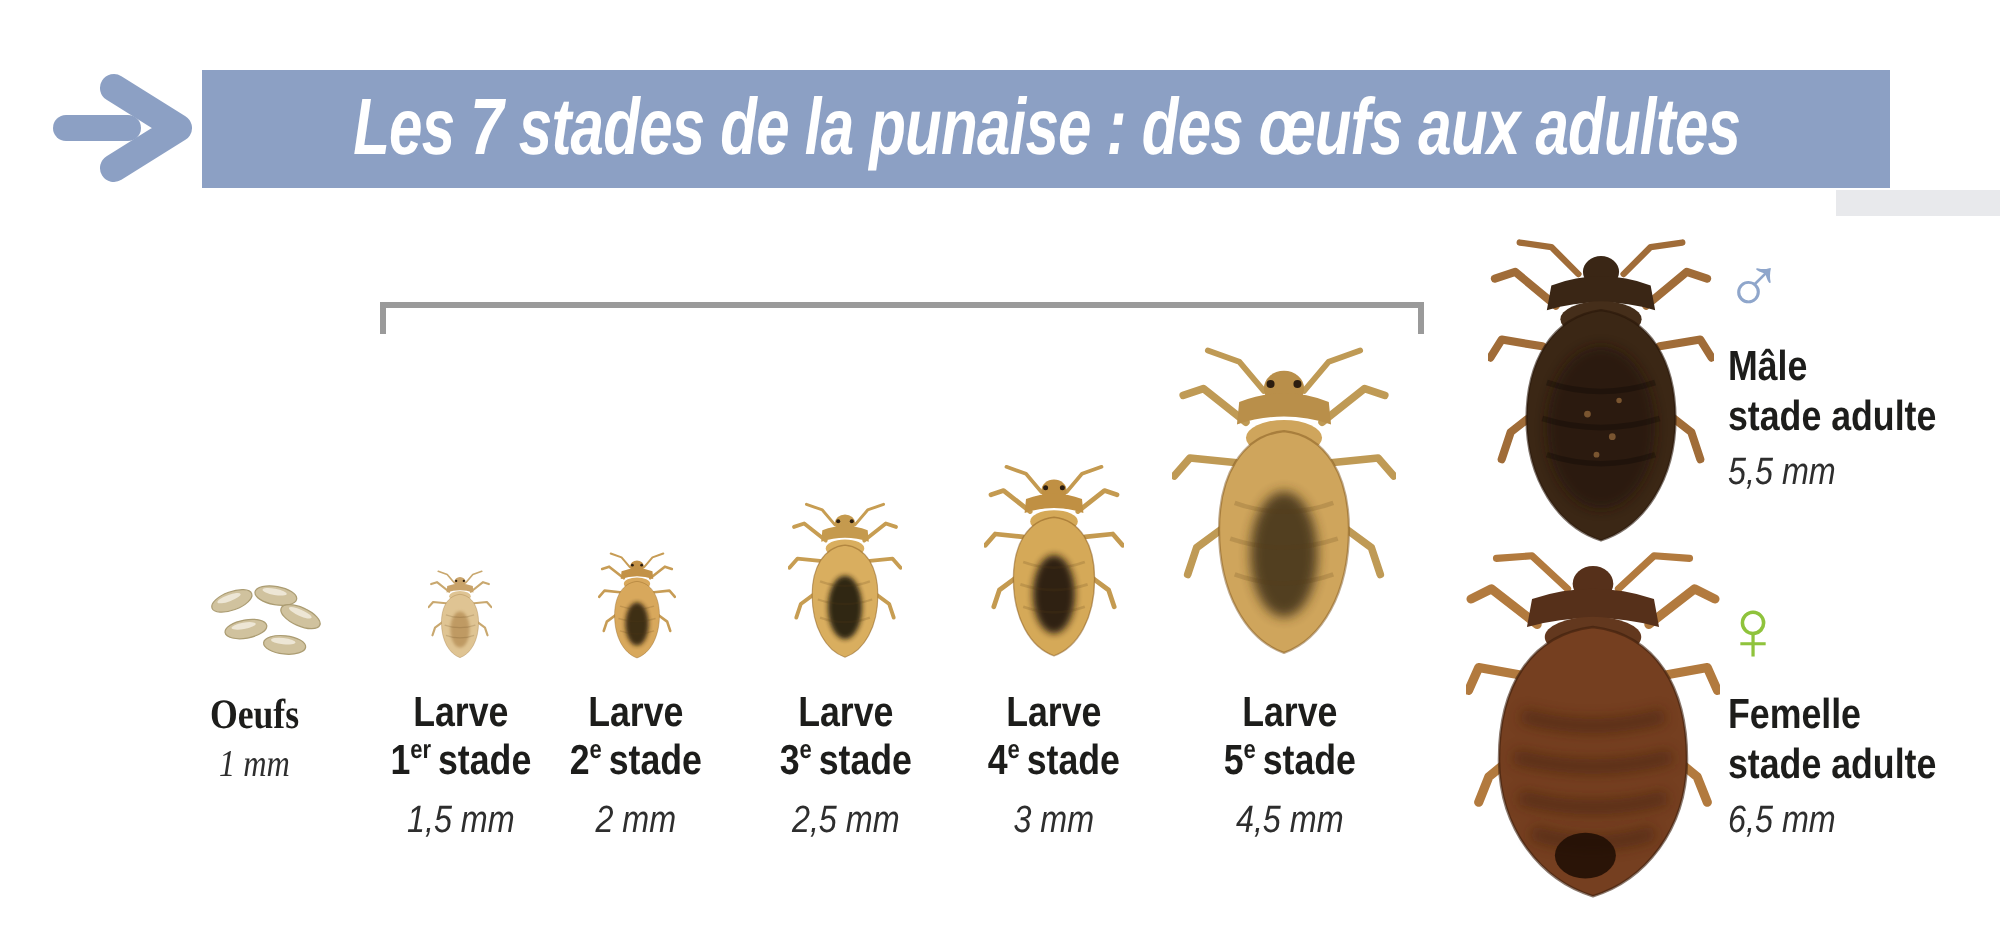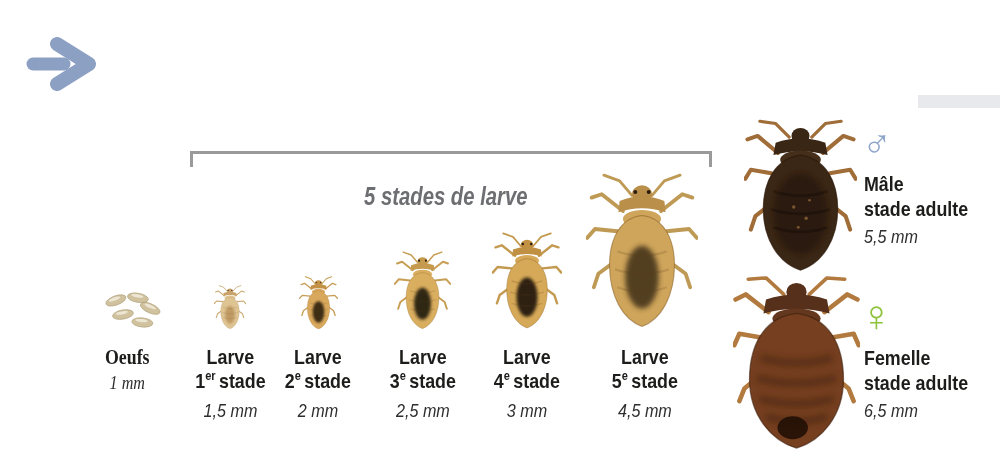--- a/index.html
+++ b/index.html
@@ -142,25 +142,25 @@
     </defs>
   </svg>
 
   <div class="arrow-wrap">
     <svg viewBox="0 0 76 56" width="76" height="56">
       <path d="M7,28 L38,28" stroke="#8CA0C4" stroke-width="13" stroke-linecap="round" fill="none"></path>
       <path d="M31,8 L63,28 L31,48" stroke="#8CA0C4" stroke-width="14" stroke-linecap="round" stroke-linejoin="round" fill="none"></path>
     </svg>
   </div>
   <div class="banner-shadow"></div>
+  <div class="banner">
+    <span class="title">Les 7 stades de la punaise : des œufs aux adultes</span>
+  </div>
 
   <div class="bracket"></div>
-  <div class="group-label">
-    <span class="cond">5 stades de larve</span>
-  </div>
 
   <svg class="bug eggs-svg" viewBox="0 0 76 50">
       <use href="#eggs-group"></use>
     </svg>
   <svg class="bug l1" viewBox="0 0 100 150">
       <use href="#nymph"></use>
     </svg>
   <svg class="bug l2" viewBox="0 0 100 150">
       <use href="#nymph"></use>
     </svg>

